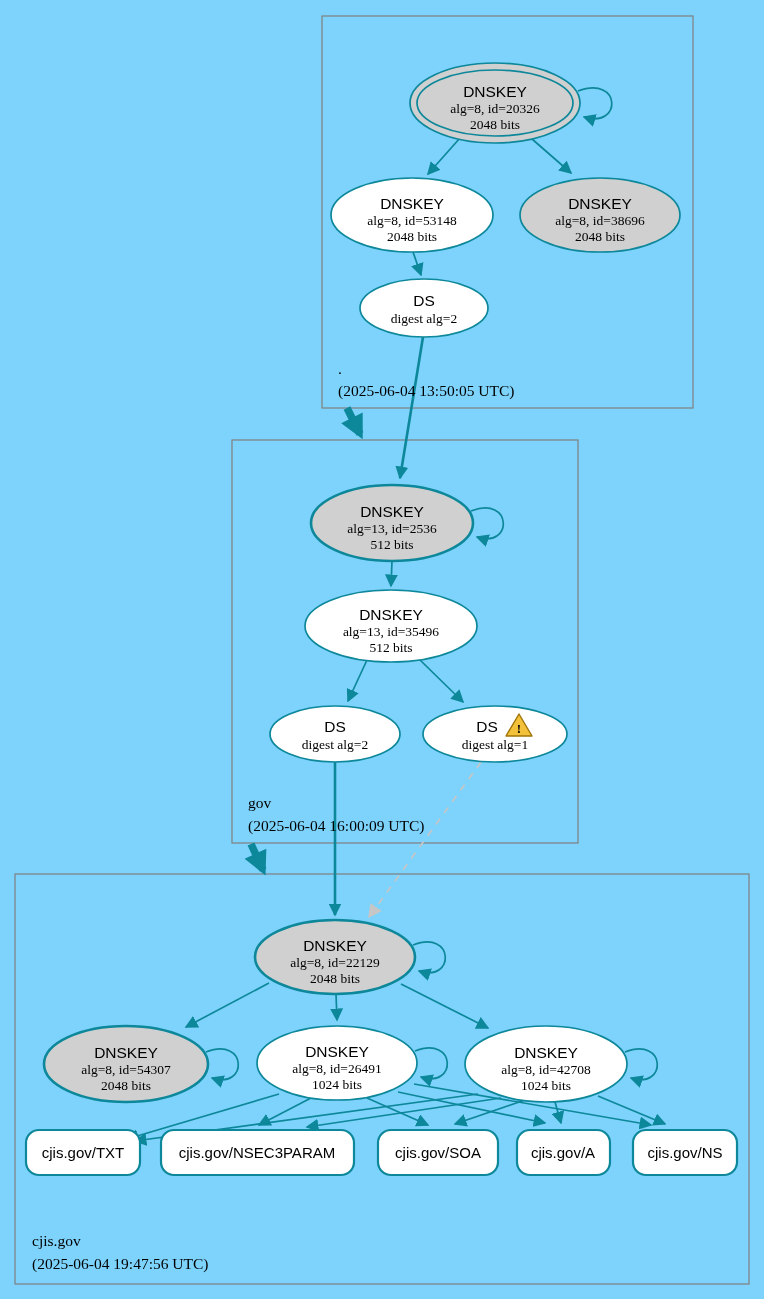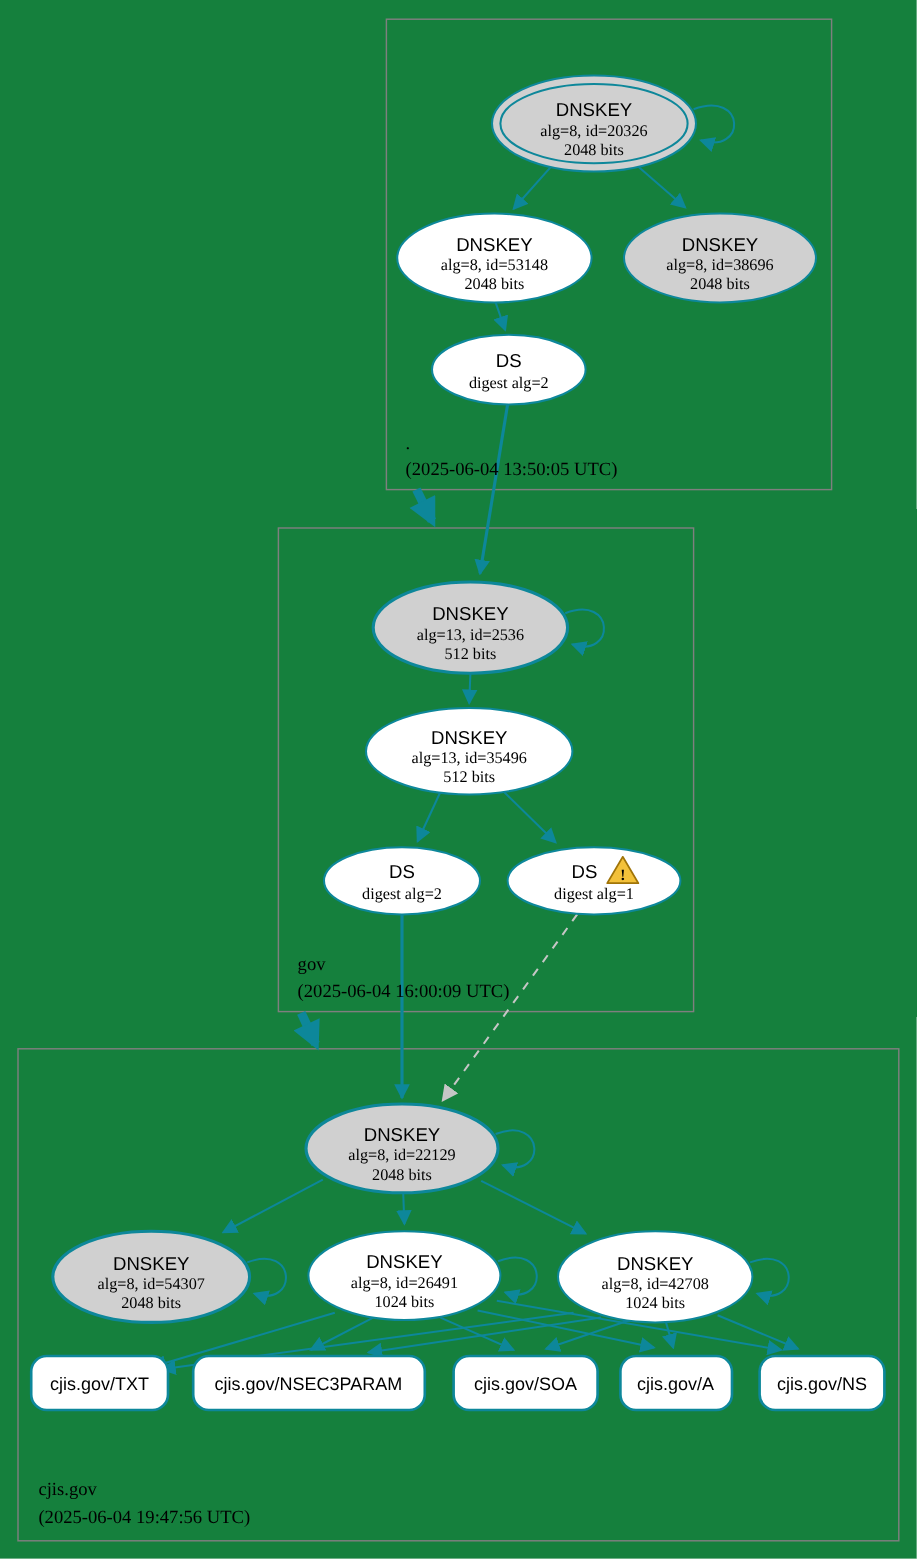--- a/index.html
+++ b/index.html
@@ -4,21 +4,21 @@
 <style>
   html,body { margin:0; padding:0; background:#ffffff; }
   :root {
     --teal:#0d879a;
     --nodefill:#d0d0d0;
     --boxgray:#7f7f7f;
     --dash:#c6c6c6;
     --warnfill:#f3c13a;
     --warnstroke:#a07408;
   }
-  .stage { width:764px; height:1299px; position:relative; background:#15803d; }
+  .stage { width:764px; height:1299px; position:relative; background:#7dd3fc; }
   .edge { stroke:var(--teal); stroke-width:1.7; fill:none; }
   .edge-thick { stroke-width:2.6; }
   .edge-dashed { stroke:var(--dash); stroke-dasharray:7 7; stroke-width:1.7; fill:none; }
   .delegation { stroke:var(--teal); stroke-width:7.5; fill:none; }
   .zone-box { fill:none; stroke:var(--boxgray); stroke-width:1.2; }
   .node { fill:#ffffff; stroke:var(--teal); stroke-width:1.7; }
   .node.gray { fill:var(--nodefill); }
   .node.thick { stroke-width:2.6; }
   .rrbox { fill:#ffffff; stroke:var(--teal); stroke-width:2.2; }
   text { fill:#000000; }

